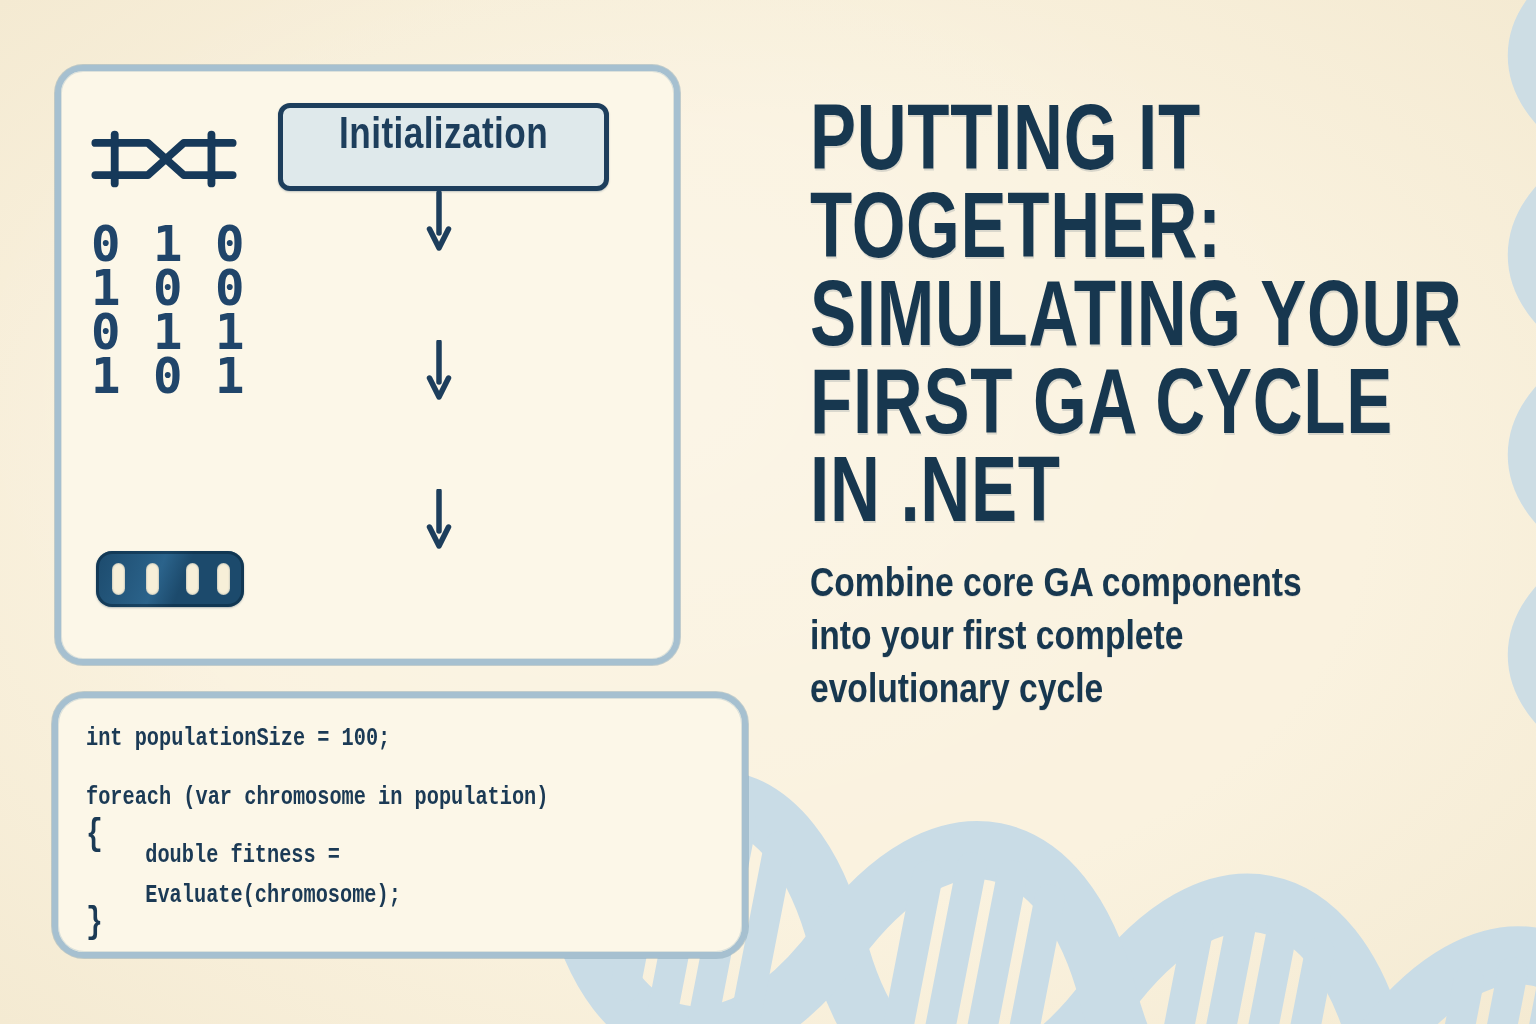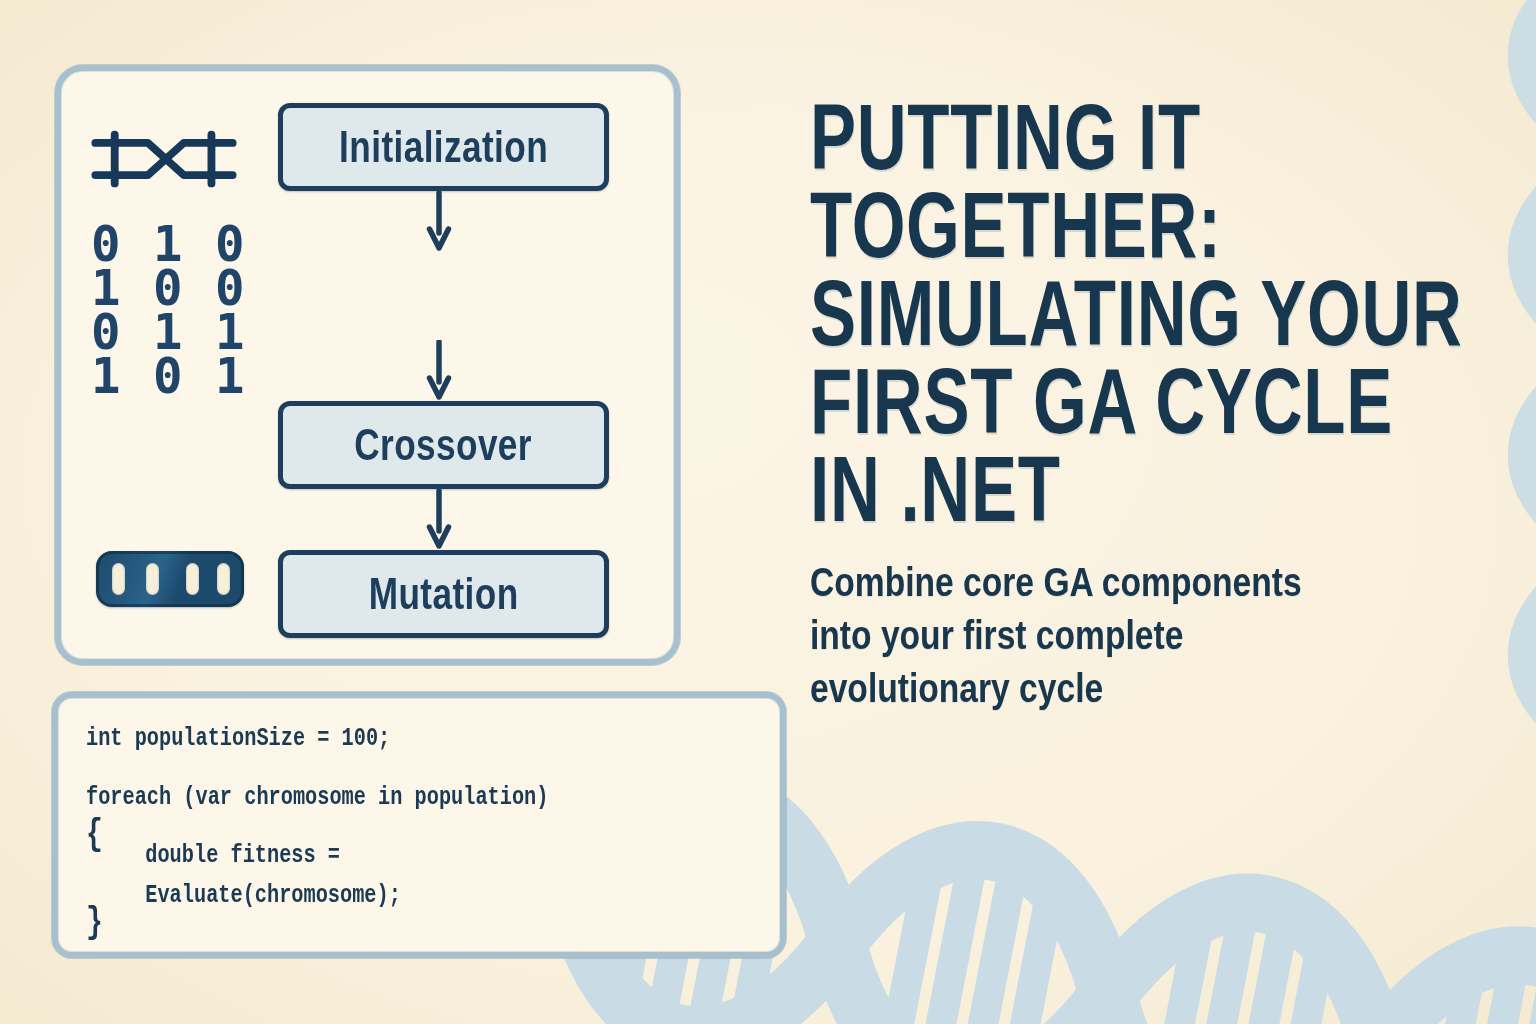--- a/index.html
+++ b/index.html
@@ -22,27 +22,27 @@
   .dna .strand{stroke-width:42;stroke-linecap:round;}
   .dna .rungs{stroke-width:22;stroke-linecap:round;}
 
   
   .panel{
     position:absolute;background:var(--panel-bg);
     border:6px solid var(--panel-border);
     box-shadow:0 0 0 1px rgba(125,158,178,.45), inset 0 0 0 1px rgba(125,158,178,.25);
   }
   .flow-panel{left:55px;top:65px;width:613px;height:588px;border-radius:28px;}
-  .code-panel{left:52px;top:692px;width:684px;height:254px;border-radius:20px;padding-left:38px;}
+  .code-panel{left:52px;top:692px;width:684px;height:254px;border-radius:32px;}
 
   .flow-box{
     position:absolute;left:217px;width:321px;height:78px;
     background:var(--box-fill);
     border:5px solid var(--box-border);border-radius:12px;
-    display:flex;align-items:center;justify-content:center;
+    display:flex;justify-content:center;
     box-shadow:0 1px 2px rgba(20,50,80,.25);
   }
   .flow-box span{
     font-size:44px;font-weight:bold;color:var(--box-border);
     transform:scaleX(.8);white-space:nowrap;letter-spacing:.5px;
   }
   .arrow{position:absolute;left:365px;width:26px;height:61px;}
   .arrow path{stroke:var(--box-border);fill:none;stroke-width:5.5;stroke-linejoin:round;stroke-linecap:round;}
 
   .cross-icon{position:absolute;left:27px;top:58px;width:152px;height:60px;}
@@ -154,30 +154,24 @@
       <span>Initialization</span>
     </div>
     <svg class="arrow" style="top:120px" viewBox="0 0 26 61">
       <path d="M13,2 V42"></path>
         <path d="M3.5,38 L13,57 L22.5,38"></path>
     </svg>
     <svg class="arrow" style="top:269px" viewBox="0 0 26 61">
       <path d="M13,2 V42"></path>
         <path d="M3.5,38 L13,57 L22.5,38"></path>
     </svg>
-    <div class="flow-box" style="top:330px">
-      <span>Crossover</span>
-    </div>
     <svg class="arrow" style="top:418px" viewBox="0 0 26 61">
       <path d="M13,2 V42"></path>
         <path d="M3.5,38 L13,57 L22.5,38"></path>
     </svg>
-    <div class="flow-box" style="top:479px">
-      <span>Mutation</span>
-    </div>
   </div>
 
   <div class="panel code-panel">
     <div class="code">
       <div class="code-line cl-0">int populationSize = 100;</div>
       <div class="code-line cl-1">foreach (var chromosome in population)</div>
       <div class="code-line cl-2 brace">{</div>
       <div class="code-line cl-3 indent">double fitness =</div>
       <div class="code-line cl-4 indent">Evaluate(chromosome);</div>
       <div class="code-line cl-5 brace">}</div>

